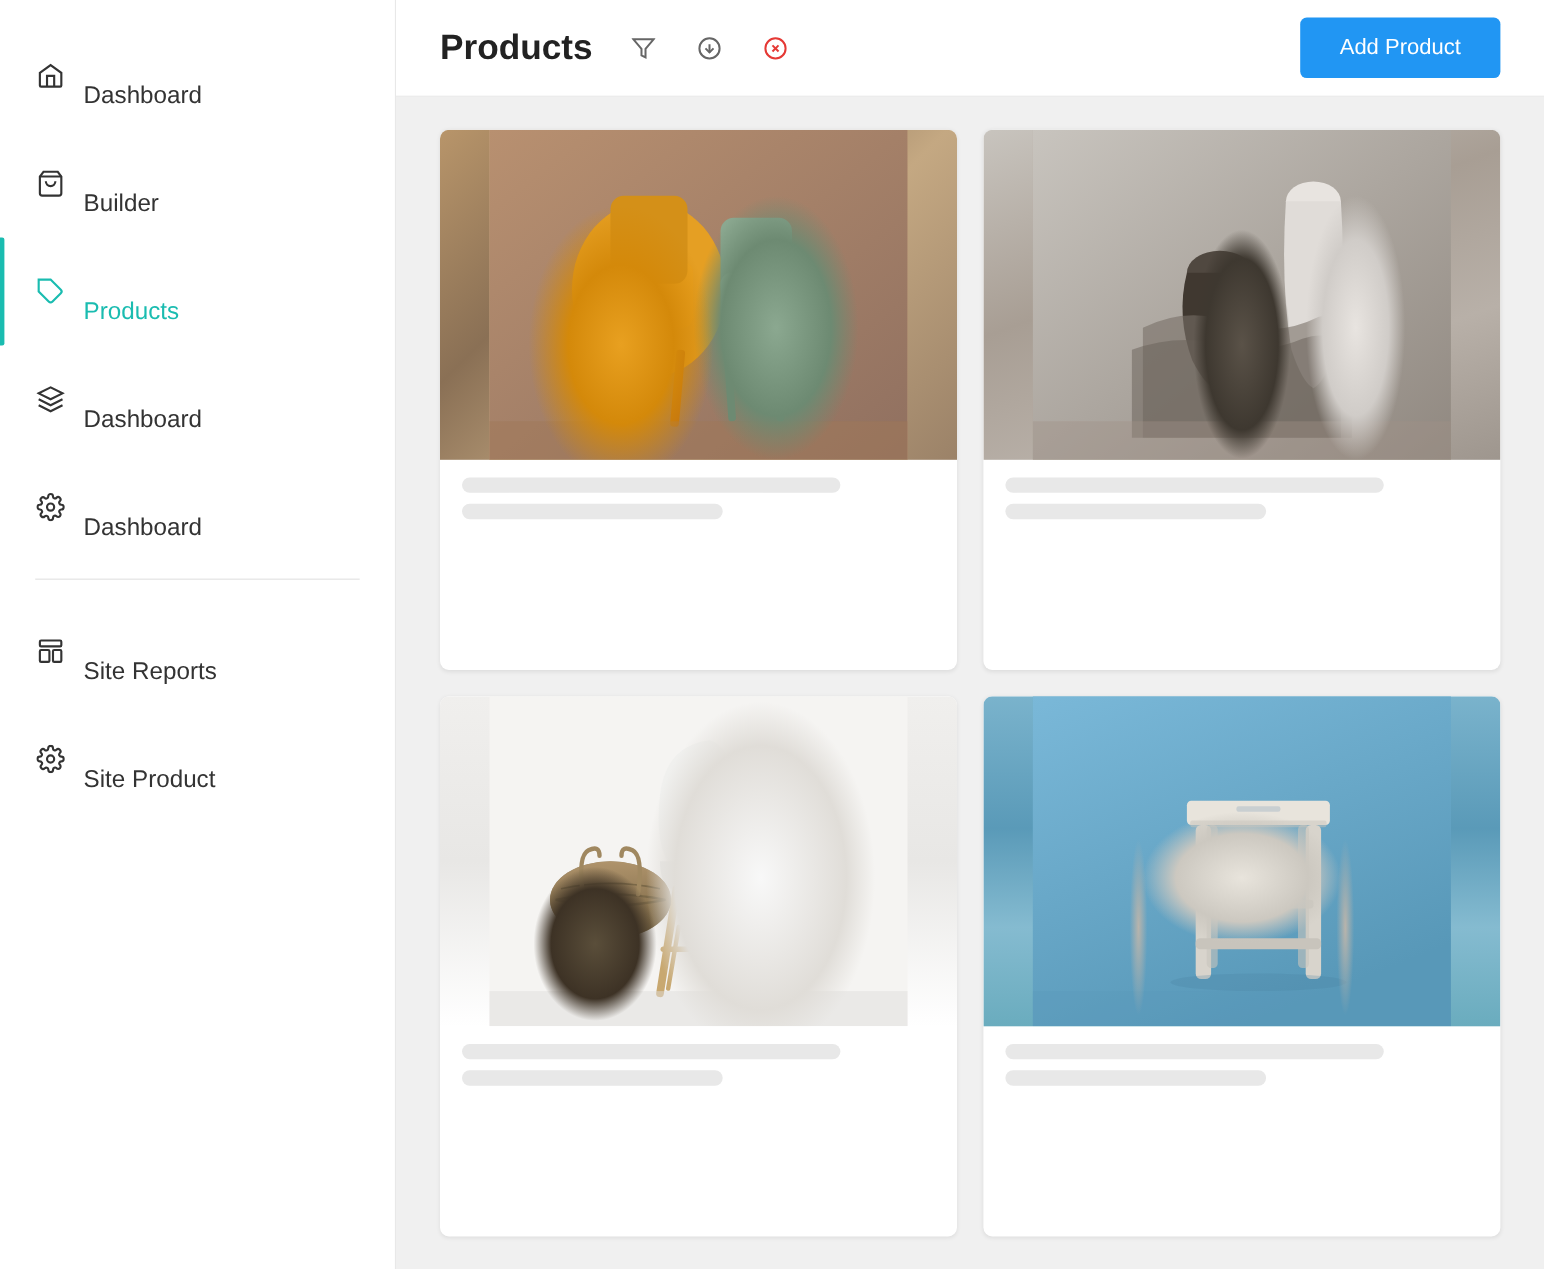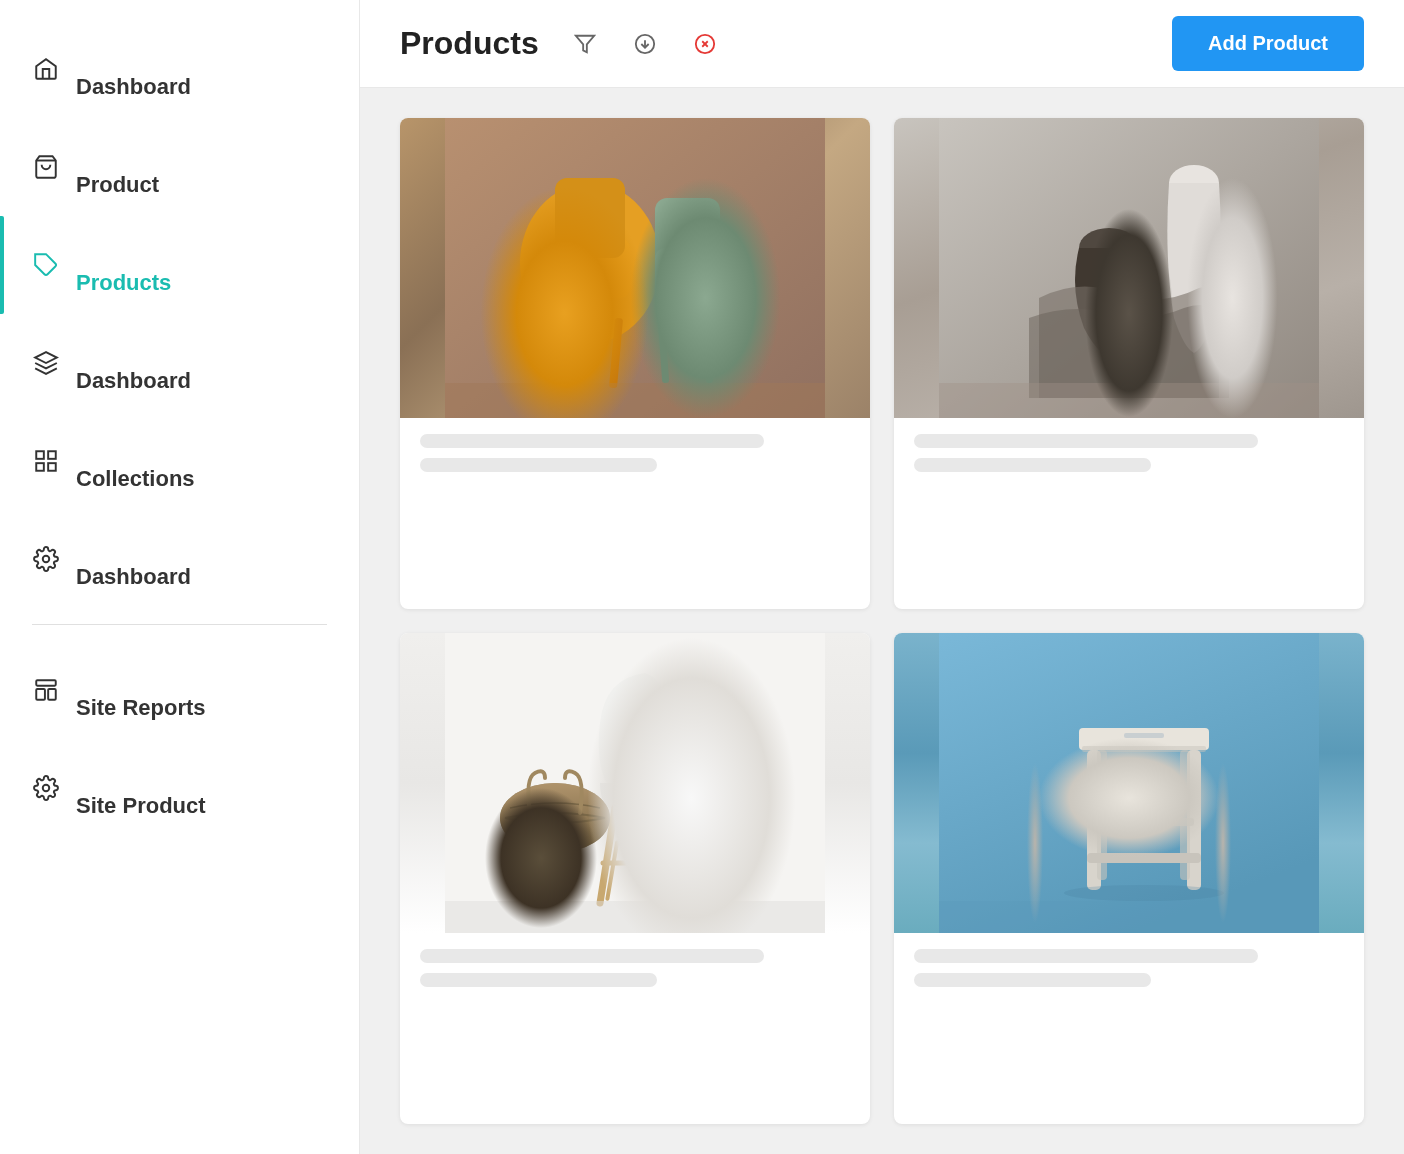--- a/index.html
+++ b/index.html
@@ -56,21 +56,21 @@
       width: 26px;
       height: 26px;
     }
     .sidebar-divider {
       border: none;
       border-top: 1px solid #e0e0e0;
       margin: 16px 32px;
     }
     .sidebar-label {
       font-size: 22px;
-      font-weight: 700;
+      font-weight: 400;
       margin-top: 36px;
     }
 
     
     .main {
       flex: 1;
       display: flex;
       flex-direction: column;
       background: #f0f0f0;
     }
@@ -102,21 +102,21 @@
       cursor: pointer;
     }
     .header-spacer { flex: 1; }
     .add-product-btn {
       background: #2196f3;
       color: #fff;
       border: none;
       border-radius: 6px;
       padding: 16px 36px;
       font-size: 20px;
-      font-weight: 700;
+      font-weight: 400;
       cursor: pointer;
       white-space: nowrap;
     }
 
     
     .products-grid {
       flex: 1;
       padding: 30px 40px;
       display: grid;
       grid-template-columns: 1fr 1fr;
@@ -231,21 +231,21 @@
   </div>
 
   <div class="sidebar-item">
     <span class="sidebar-icon">
       <svg viewBox="0 0 24 24" fill="none" stroke="currentColor" stroke-width="1.8">
         <path d="M6 2L3 6v14a2 2 0 002 2h14a2 2 0 002-2V6l-3-4z"></path>
         <line x1="3" y1="6" x2="21" y2="6"></line>
         <path d="M16 10a4 4 0 01-8 0"></path>
       </svg>
     </span>
-    <span class="sidebar-label">Product</span>
+    <span class="sidebar-label">Builder</span>
   </div>
 
   <div class="sidebar-item active">
     <span class="sidebar-icon">
       <svg viewBox="0 0 24 24" fill="none" stroke="#1abcb0" stroke-width="1.8">
         <path d="M20.59 13.41l-7.17 7.17a2 2 0 01-2.83 0L2 12V2h10l8.59 8.59a2 2 0 010 2.82z"></path>
         <line x1="7" y1="7" x2="7.01" y2="7"></line>
       </svg>
     </span>
     <span class="sidebar-label" style="color:#1abcb0;">Products</span>
@@ -255,31 +255,20 @@
     <span class="sidebar-icon">
       <svg viewBox="0 0 24 24" fill="none" stroke="currentColor" stroke-width="1.8">
         <polygon points="12 2 2 7 12 12 22 7 12 2"></polygon>
         <polyline points="2 17 12 22 22 17"></polyline>
         <polyline points="2 12 12 17 22 12"></polyline>
       </svg>
     </span>
     <span class="sidebar-label">Dashboard</span>
   </div>
 
-  <div class="sidebar-item">
-    <span class="sidebar-icon">
-      <svg viewBox="0 0 24 24" fill="none" stroke="currentColor" stroke-width="1.8">
-        <rect x="3" y="3" width="7" height="7"></rect>
-        <rect x="14" y="3" width="7" height="7"></rect>
-        <rect x="3" y="14" width="7" height="7"></rect>
-        <rect x="14" y="14" width="7" height="7"></rect>
-      </svg>
-    </span>
-    <span class="sidebar-label">Collections</span>
-  </div>
 
   <div class="sidebar-item">
     <span class="sidebar-icon">
       <svg viewBox="0 0 24 24" fill="none" stroke="currentColor" stroke-width="1.8">
         <circle cx="12" cy="12" r="3"></circle>
         <path d="M19.4 15a1.65 1.65 0 00.33 1.82l.06.06a2 2 0 010 2.83 2 2 0 01-2.83 0l-.06-.06a1.65 1.65 0 00-1.82-.33 1.65 1.65 0 00-1 1.51V21a2 2 0 01-4 0v-.09A1.65 1.65 0 009 19.4a1.65 1.65 0 00-1.82.33l-.06.06a2 2 0 01-2.83-2.83l.06-.06A1.65 1.65 0 004.68 15a1.65 1.65 0 00-1.51-1H3a2 2 0 010-4h.09A1.65 1.65 0 004.6 9a1.65 1.65 0 00-.33-1.82l-.06-.06a2 2 0 012.83-2.83l.06.06A1.65 1.65 0 009 4.68a1.65 1.65 0 001-1.51V3a2 2 0 014 0v.09a1.65 1.65 0 001 1.51 1.65 1.65 0 001.82-.33l.06-.06a2 2 0 012.83 2.83l-.06.06A1.65 1.65 0 0019.4 9a1.65 1.65 0 001.51 1H21a2 2 0 010 4h-.09a1.65 1.65 0 00-1.51 1z"></path>
       </svg>
     </span>
     <span class="sidebar-label">Dashboard</span>
   </div>

